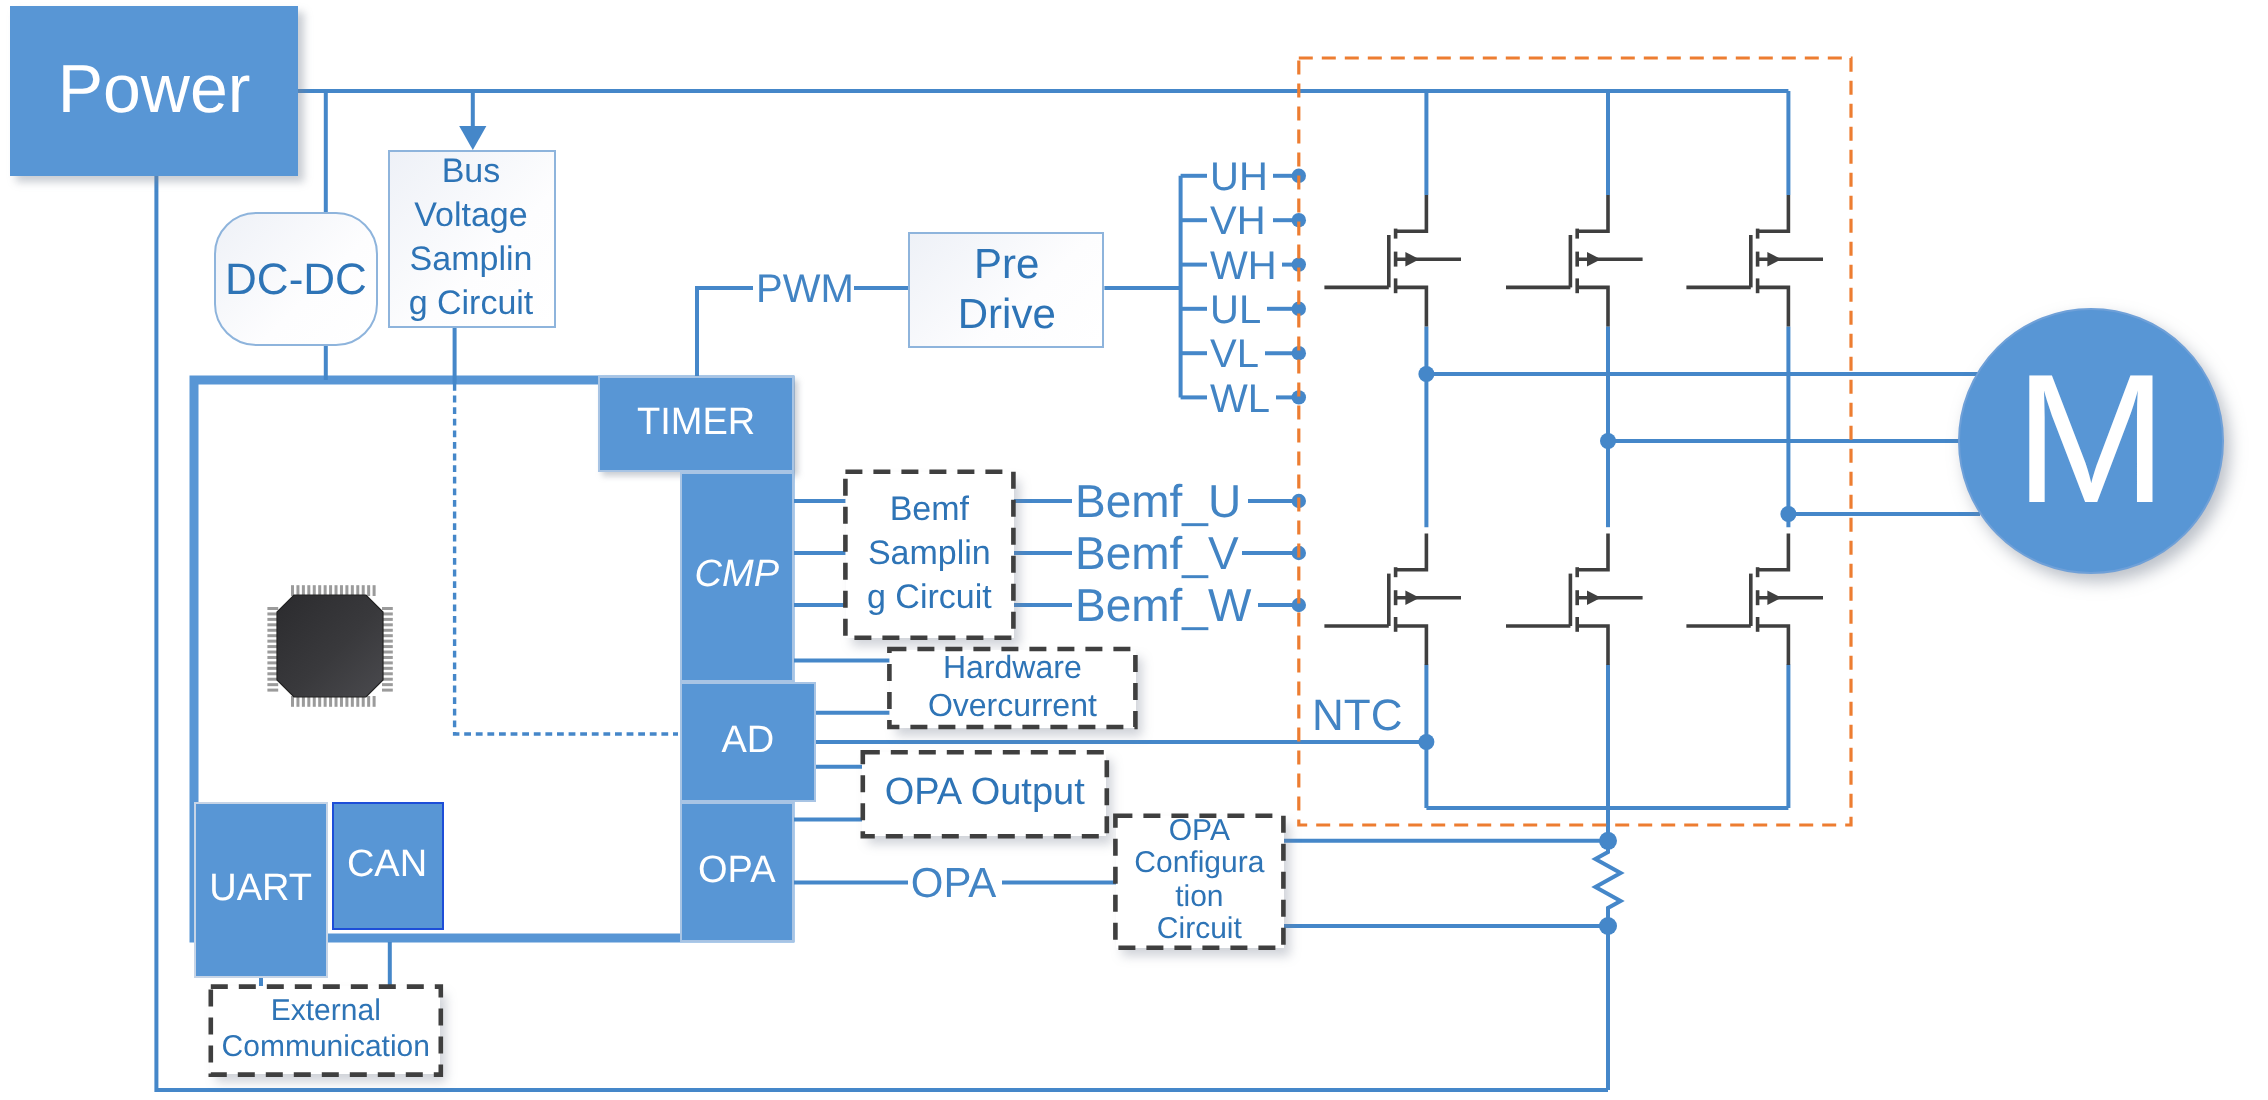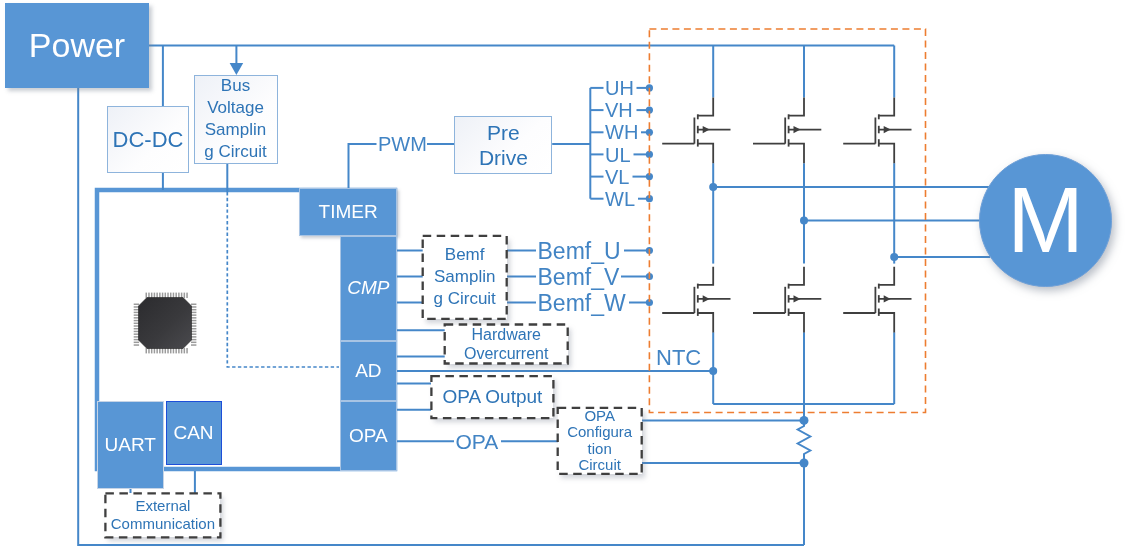--- a/index.html
+++ b/index.html
@@ -264,30 +264,30 @@
     <rect x="133.7" y="341.58" width="5.4" height="1.5" fill="#9b9b9b"></rect>
     <rect x="191" y="341.58" width="5.4" height="1.5" fill="#9b9b9b"></rect>
     <rect x="133.7" y="344.3" width="5.4" height="1.5" fill="#9b9b9b"></rect>
     <rect x="191" y="344.3" width="5.4" height="1.5" fill="#9b9b9b"></rect>
     <path d="M147 297.5 H183 L191.5 306 V340 L183 348.5 H147 L138.5 340 V306 Z" fill="url(#chipg)" stroke="#222" stroke-width="0.6"></path>
   </g>
 </svg>
 
 <div class="box blue" style="left:5px;top:3px;width:144px;height:85px;font-size:34px;
      box-shadow:3px 3px 4px rgba(120,130,145,0.4);">Power</div>
-<div class="box white" style="left:107px;top:106px;width:82px;height:67px;font-size:22px;">DC-DC</div>
+<div class="box white" style="left:107px;top:106px;width:82px;height:67px;font-size:22px;border-radius:21px;">DC-DC</div>
 <div class="box white" style="left:193.5px;top:74.5px;width:84px;height:89px;font-size:17px;
      line-height:22px;">Bus<br>Voltage<br>Samplin<br>g Circuit</div>
 <div class="box white" style="left:454.4px;top:115.6px;width:98px;height:58px;font-size:21px;
      line-height:25px;">Pre<br>Drive</div>
 <div class="box blue" style="left:299.1px;top:188.2px;width:98px;height:48px;font-size:19px;
      border:1px solid #a8c4e4;box-shadow:2px 2px 3px rgba(120,130,145,0.4);">TIMER</div>
 <div class="box blue" style="left:339.9px;top:236.1px;width:57px;height:104.6px;font-size:19px;
      border:1px solid #a8c4e4;font-style:italic;">CMP</div>
-<div class="box blue" style="left:339.9px;top:340.7px;width:57px;height:60px;font-size:19px;
+<div class="box blue" style="left:339.9px;top:340.7px;width:68px;height:60px;font-size:19px;
      border:1px solid #a8c4e4;">AD</div>
 <div class="box blue" style="left:339.9px;top:400.7px;width:57px;height:70.4px;font-size:19px;
      border:1px solid #a8c4e4;">OPA</div>
 <div class="box blue" style="left:96.8px;top:400.8px;width:67px;height:88px;font-size:19px;
      border:1px solid #c6d4e6;">UART</div>
 <div class="box blue" style="left:165.5px;top:400.8px;width:56px;height:64px;font-size:19px;
      border:1px solid #1d4ed8;">CAN</div>
 
 <div class="box dash" style="left:422.7px;top:235.9px;width:84px;height:83px;font-size:17px;
      line-height:22px;">Bemf<br>Samplin<br>g Circuit</div>

